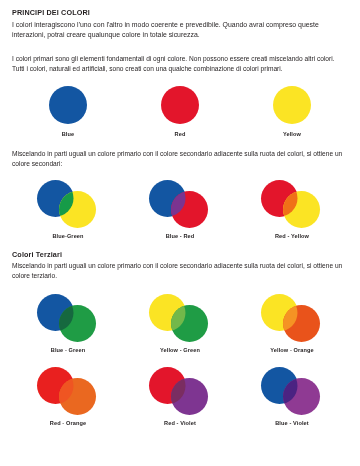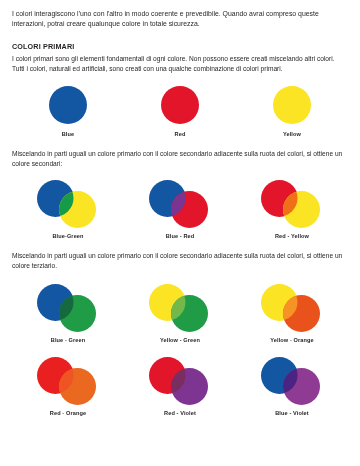--- a/index.html
+++ b/index.html
@@ -101,27 +101,27 @@
   .cap-venn { margin-top: 5px; }
 
   .venn-row-gap { height: 14px; }
 </style>
 </head>
 <body>
 
 <div class="page">
 
   <div class="block intro">
+    <div class="section-title">PRINCIPI DEI COLORI</div>
     <p class="body-text">I colori interagiscono l'uno con l'altro in modo coerente e prevedibile. Quando avrai compreso queste interazioni, potrai creare qualunque colore in totale sicurezza.</p>
   </div>
 
   <div class="gap-primary"></div>
 
   <div class="block">
-    <div class="section-title">COLORI PRIMARI</div>
     <p class="body-text">I colori primari sono gli elementi fondamentali di ogni colore. Non possono essere creati miscelando altri colori. Tutti i colori, naturali ed artificiali, sono creati con una qualche combinazione di colori primari.</p>
   </div>
 
   <div style="height:11px"></div>
 
   <div class="row">
     <div class="cell">
       <div class="single-wrap">
         <div class="circle-single" id="p0" style="background: rgb(19, 86, 162);"></div>
       </div>
@@ -172,20 +172,21 @@
         <div class="disc b" id="s2b" style="background: rgb(251, 228, 36);"></div>
         <div class="lens" id="s2o" style="background: rgb(240, 112, 24);"></div>
       </div>
       <div class="caption cap-venn">Red - Yellow</div>
     </div>
   </div>
 
   <div class="gap-sec"></div>
 
   <div class="block">
+    <div class="section-title">Colori Terziari</div>
     <p class="body-text">Miscelando in parti uguali un colore primario con il colore secondario adiacente sulla ruota dei colori, si ottiene un colore terziario.</p>
   </div>
 
   <div style="height:13px"></div>
 
   <div class="row">
     <div class="cell">
       <div class="venn">
         <div class="disc a" id="t0a" style="background: rgb(19, 86, 162);"></div>
         <div class="disc b" id="t0b" style="background: rgb(31, 156, 69);"></div>

